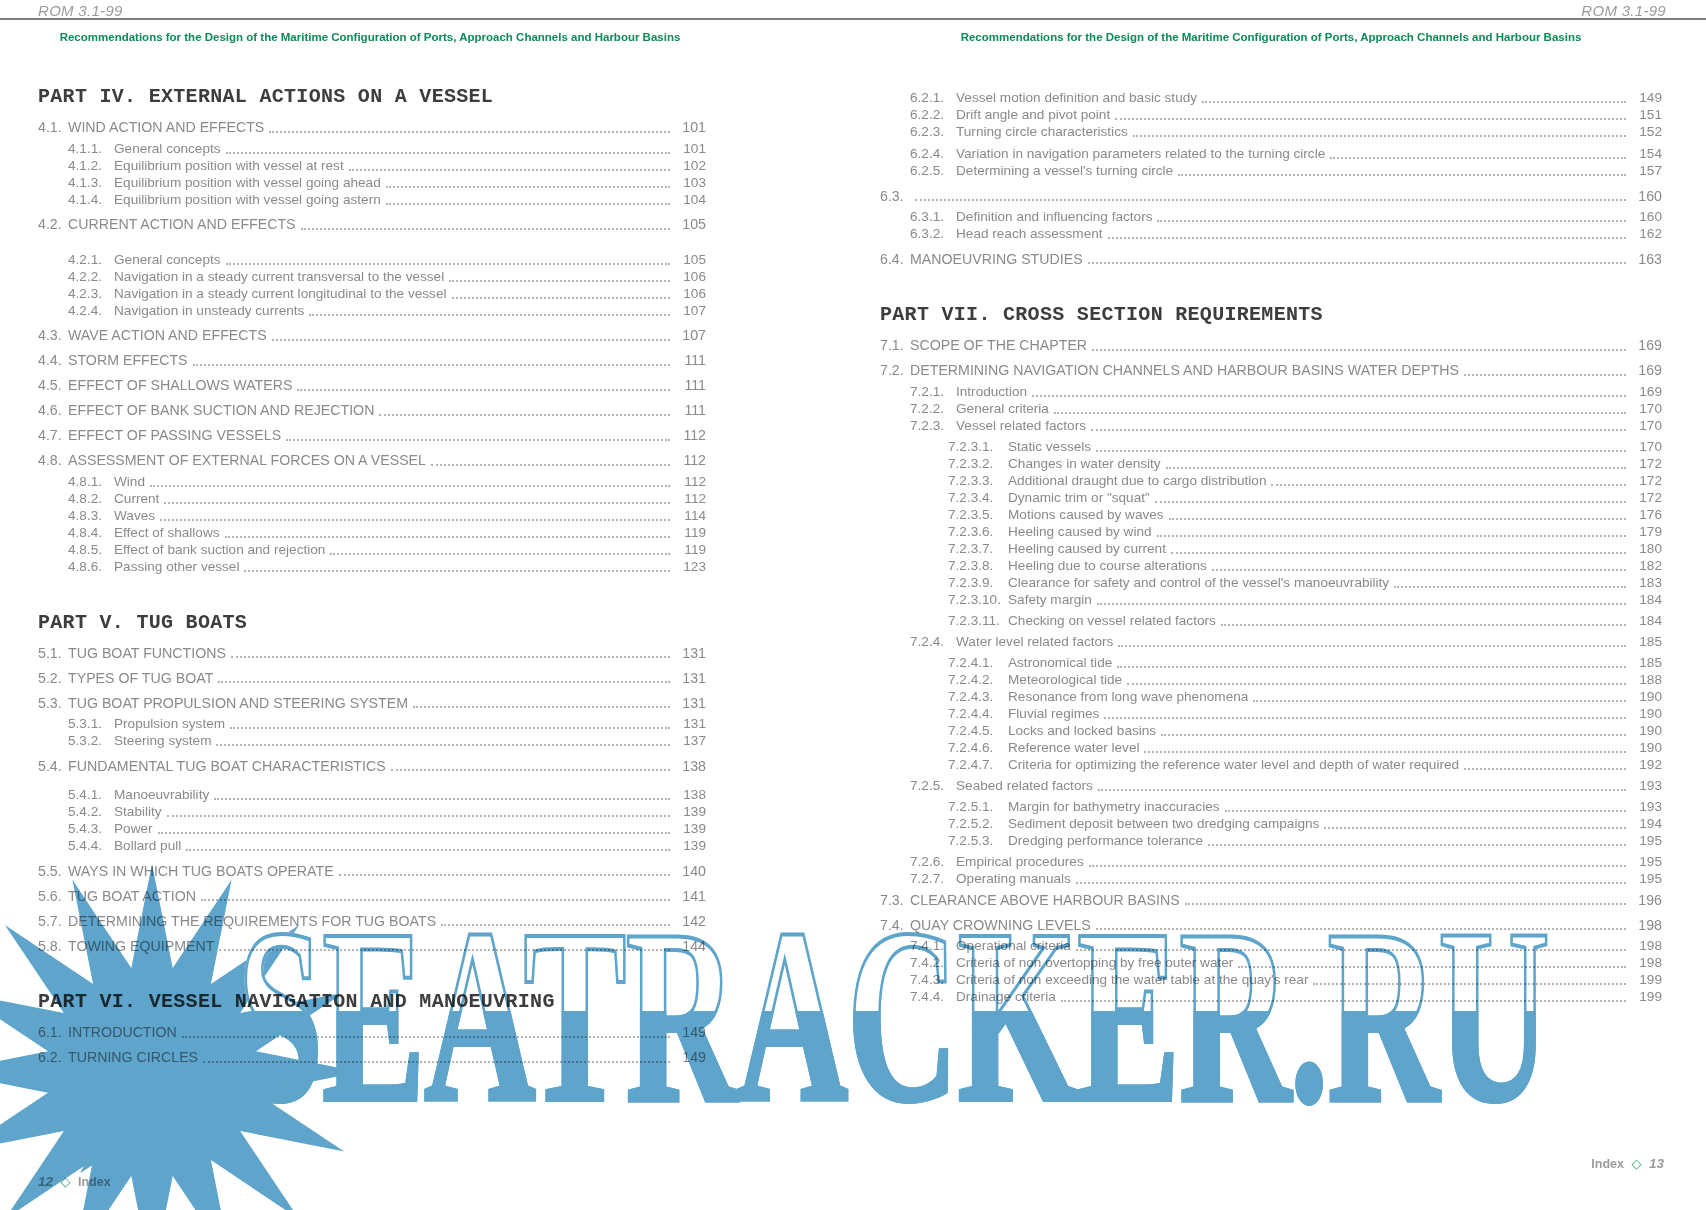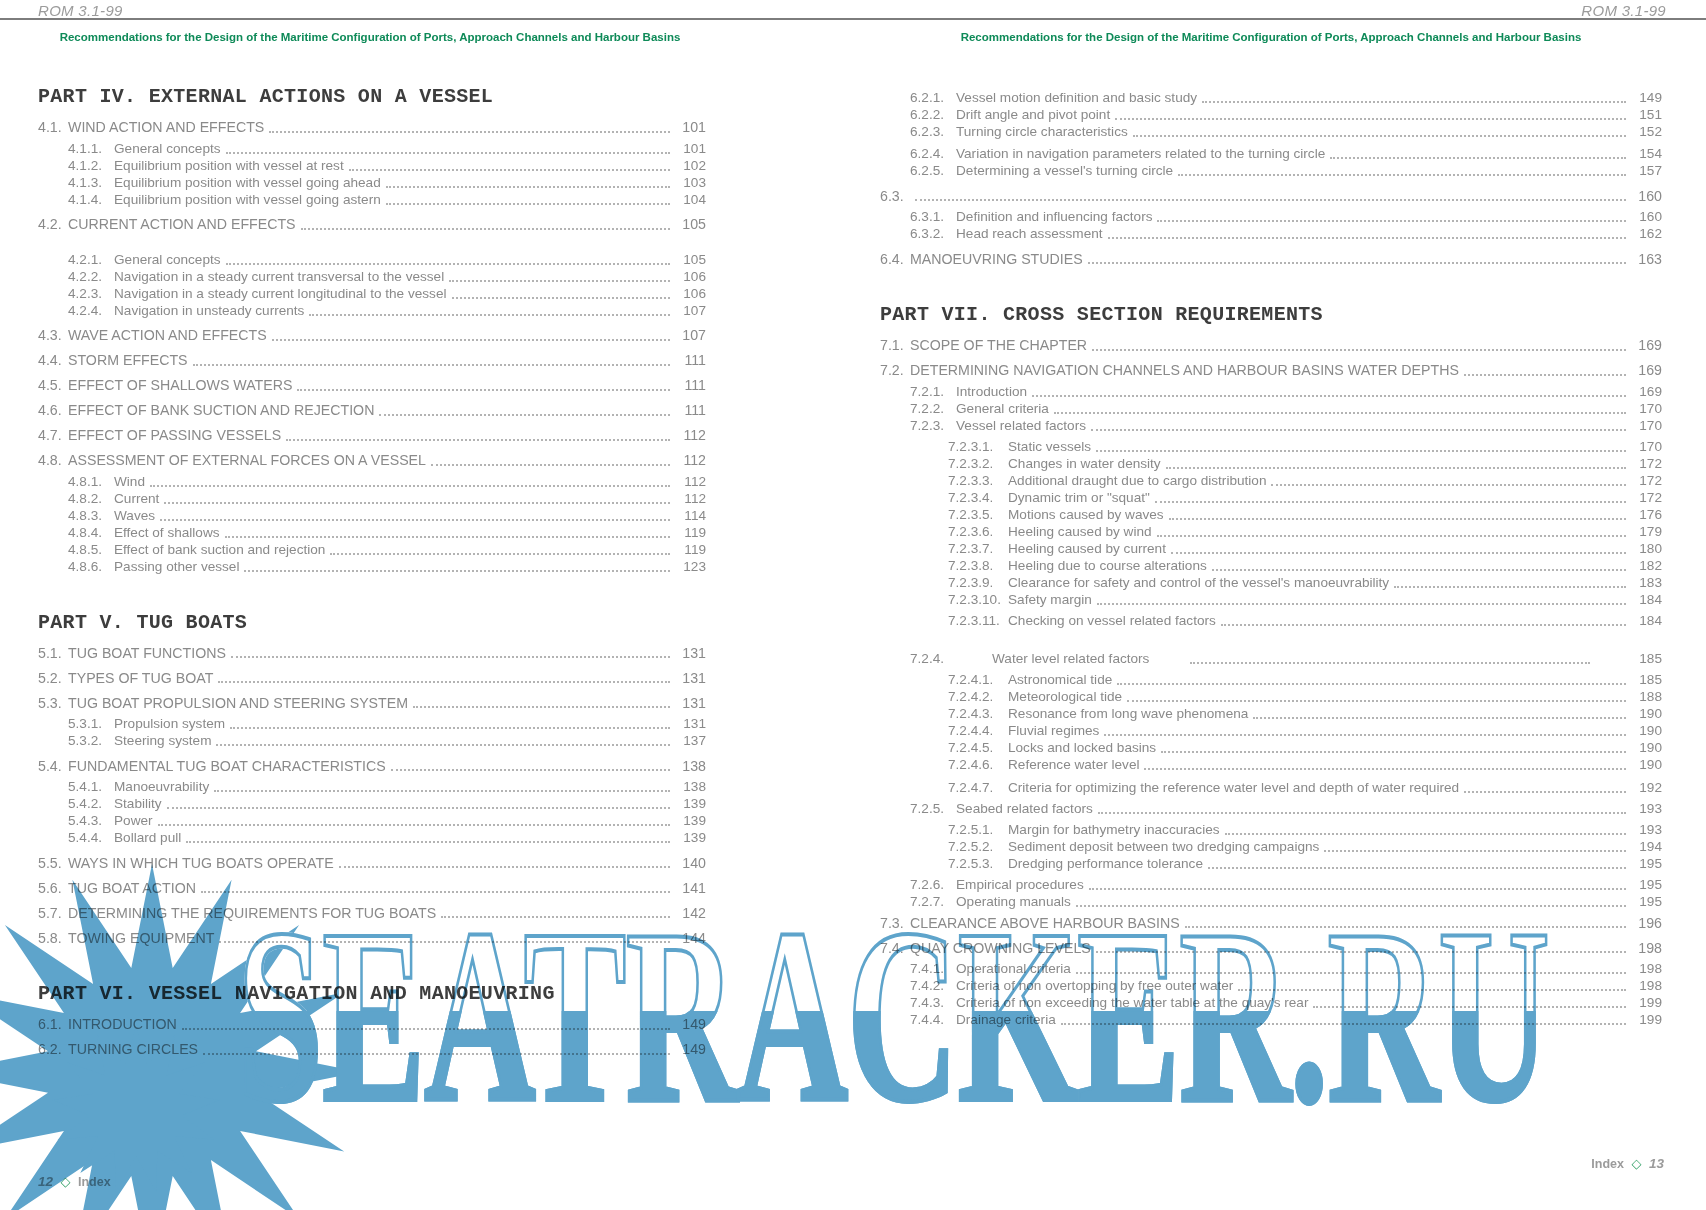--- a/index.html
+++ b/index.html
@@ -238,21 +238,21 @@
           <span class="lbl">Steering system</span>
           <span class="dots"></span>
           <span class="pg">137</span>
         </div>
         <div class="toc-row lv1" style="margin-top: 8.5px;">
           <span class="num">5.4.</span>
           <span class="lbl">FUNDAMENTAL TUG BOAT CHARACTERISTICS</span>
           <span class="dots"></span>
           <span class="pg">138</span>
         </div>
-        <div class="toc-row lv2" style="margin-top: 5px;">
+        <div class="toc-row lv2" style="margin-top: 13px;">
           <span class="num">5.4.1.</span>
           <span class="lbl">Manoeuvrability</span>
           <span class="dots"></span>
           <span class="pg">138</span>
         </div>
         <div class="toc-row lv2" style="margin-top: 1px;">
           <span class="num">5.4.2.</span>
           <span class="lbl">Stability</span>
           <span class="dots"></span>
           <span class="pg">139</span>
@@ -457,21 +457,21 @@
           <span class="lbl">Safety margin</span>
           <span class="dots"></span>
           <span class="pg">184</span>
         </div>
         <div class="toc-row lv3" style="margin-top: 5px;">
           <span class="num">7.2.3.11.</span>
           <span class="lbl">Checking on vessel related factors</span>
           <span class="dots"></span>
           <span class="pg">184</span>
         </div>
-        <div class="toc-row lv2" style="margin-top: 22px; gap: 36px;">
+        <div class="toc-row lv2" style="margin-top: 5px;">
           <span class="num">7.2.4.</span>
           <span class="lbl">Water level related factors</span>
           <span class="dots"></span>
           <span class="pg">185</span>
         </div>
         <div class="toc-row lv3" style="margin-top: 5px;">
           <span class="num">7.2.4.1.</span>
           <span class="lbl">Astronomical tide</span>
           <span class="dots"></span>
           <span class="pg">185</span>
@@ -499,21 +499,21 @@
           <span class="lbl">Locks and locked basins</span>
           <span class="dots"></span>
           <span class="pg">190</span>
         </div>
         <div class="toc-row lv3" style="margin-top: 1px;">
           <span class="num">7.2.4.6.</span>
           <span class="lbl">Reference water level</span>
           <span class="dots"></span>
           <span class="pg">190</span>
         </div>
-        <div class="toc-row lv3" style="margin-top: 7px; justify-content: center;">
+        <div class="toc-row lv3" style="margin-top: 1px; justify-content: center;">
           <span class="num">7.2.4.7.</span>
           <span class="lbl">Criteria for optimizing the reference water level and depth of water required</span>
           <span class="dots"></span>
           <span class="pg">192</span>
         </div>
         <div class="toc-row lv2" style="margin-top: 5px;">
           <span class="num">7.2.5.</span>
           <span class="lbl">Seabed related factors</span>
           <span class="dots"></span>
           <span class="pg">193</span>

